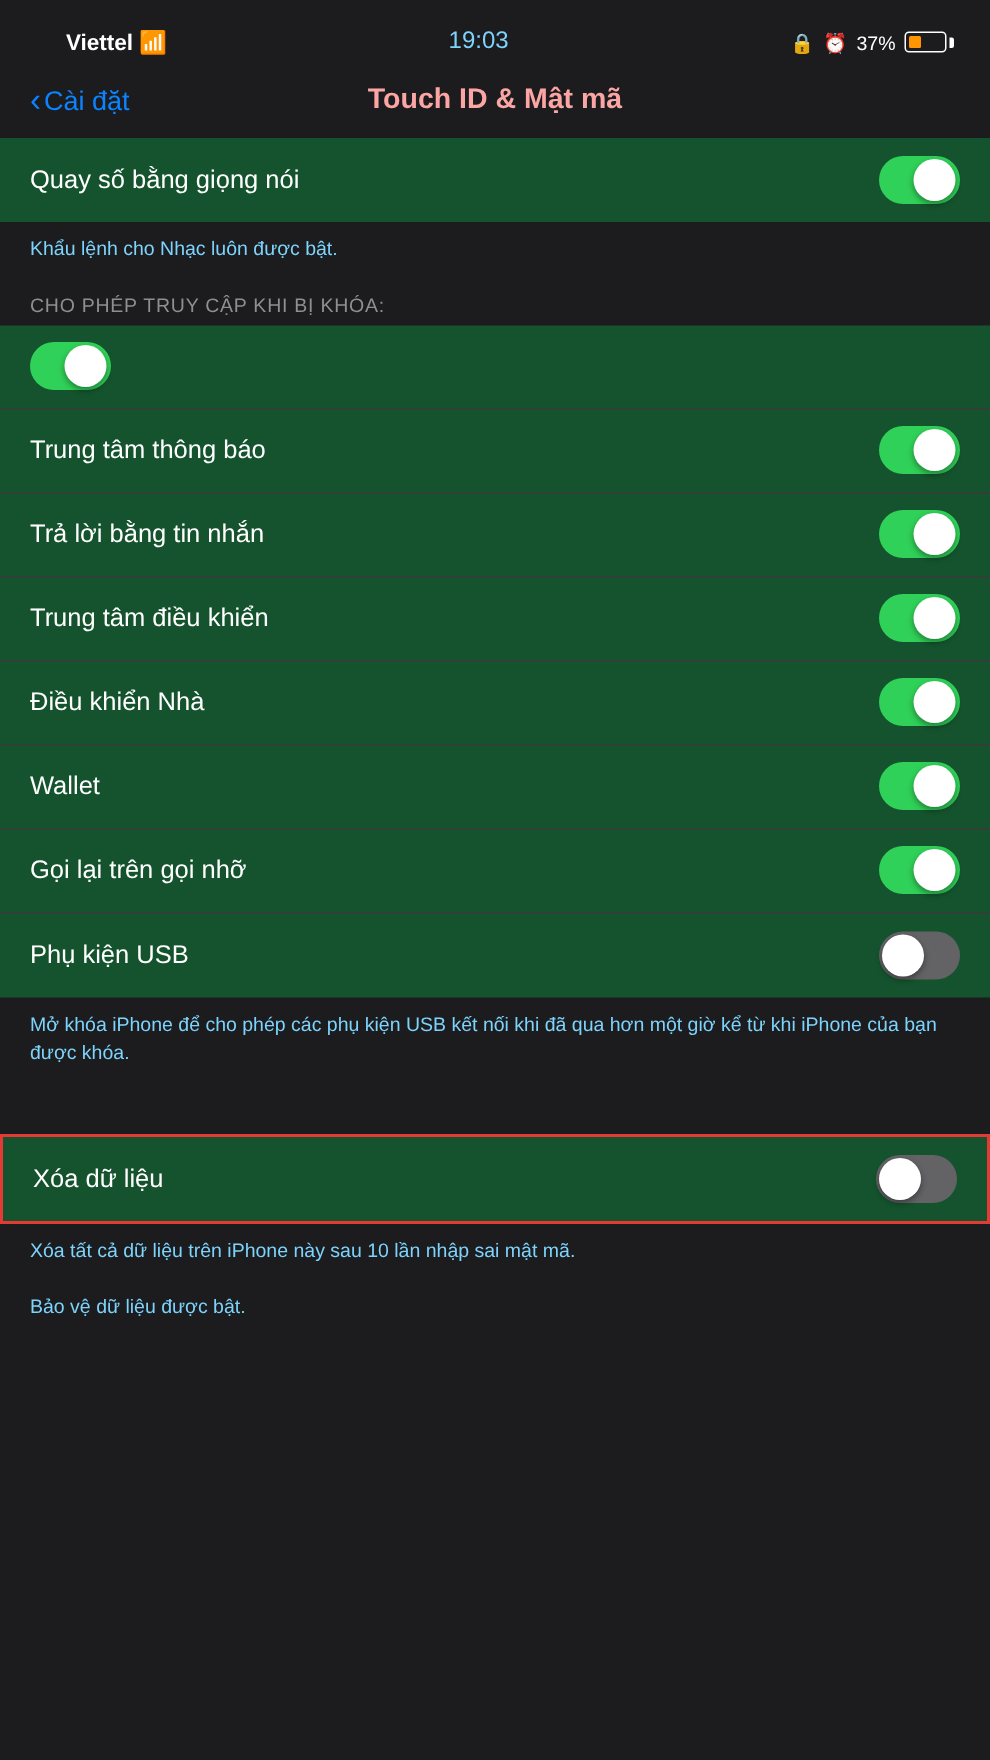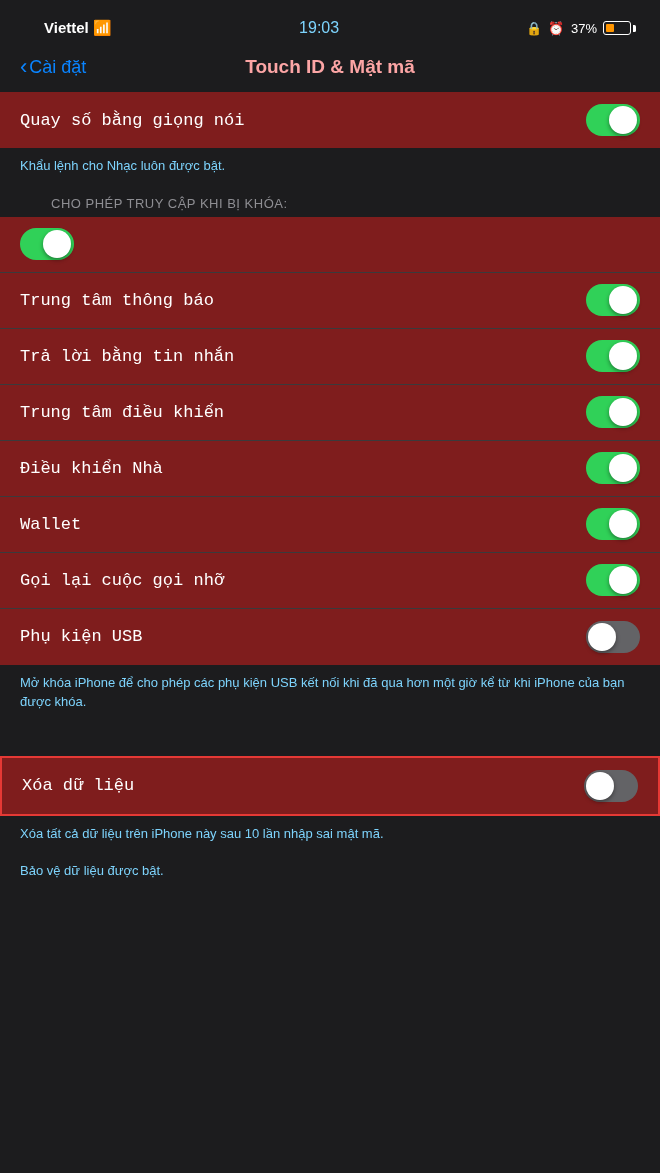--- a/index.html
+++ b/index.html
@@ -104,33 +104,31 @@
       margin-bottom: 0;
     }
 
     .section-header {
       padding: 10px 20px 6px;
       font-size: 13px;
       font-weight: 400;
       color: #8e8e93;
       text-transform: uppercase;
       letter-spacing: 0.5px;
-      margin-left: 31px;
     }
 
     .section-note {
       padding: 8px 20px 10px;
       font-size: 13px;
       color: #7dd3fc;
       line-height: 1.5;
     }
 
     .cell-group {
-      background: #7f1d1d;
-      font-family: Liberation Mono, monospace;
+      background: #14532d;
     }
 
     .cell {
       display: flex;
       align-items: center;
       justify-content: space-between;
       padding: 0 20px;
       min-height: 56px;
       border-bottom: 0.5px solid #3a3a3c;
     }
@@ -268,21 +266,21 @@
     </div>
 
     <div class="cell">
       <span class="cell-label">Wallet</span>
       <div class="toggle on">
         <div class="toggle-knob"></div>
       </div>
     </div>
 
     <div class="cell">
-      <span class="cell-label">Gọi lại cuộc gọi nhỡ</span>
+      <span class="cell-label">Gọi lại trên gọi nhỡ</span>
       <div class="toggle on">
         <div class="toggle-knob"></div>
       </div>
     </div>
 
     <div class="cell">
       <span class="cell-label">Phụ kiện USB</span>
       <div class="toggle off">
         <div class="toggle-knob"></div>
       </div>

